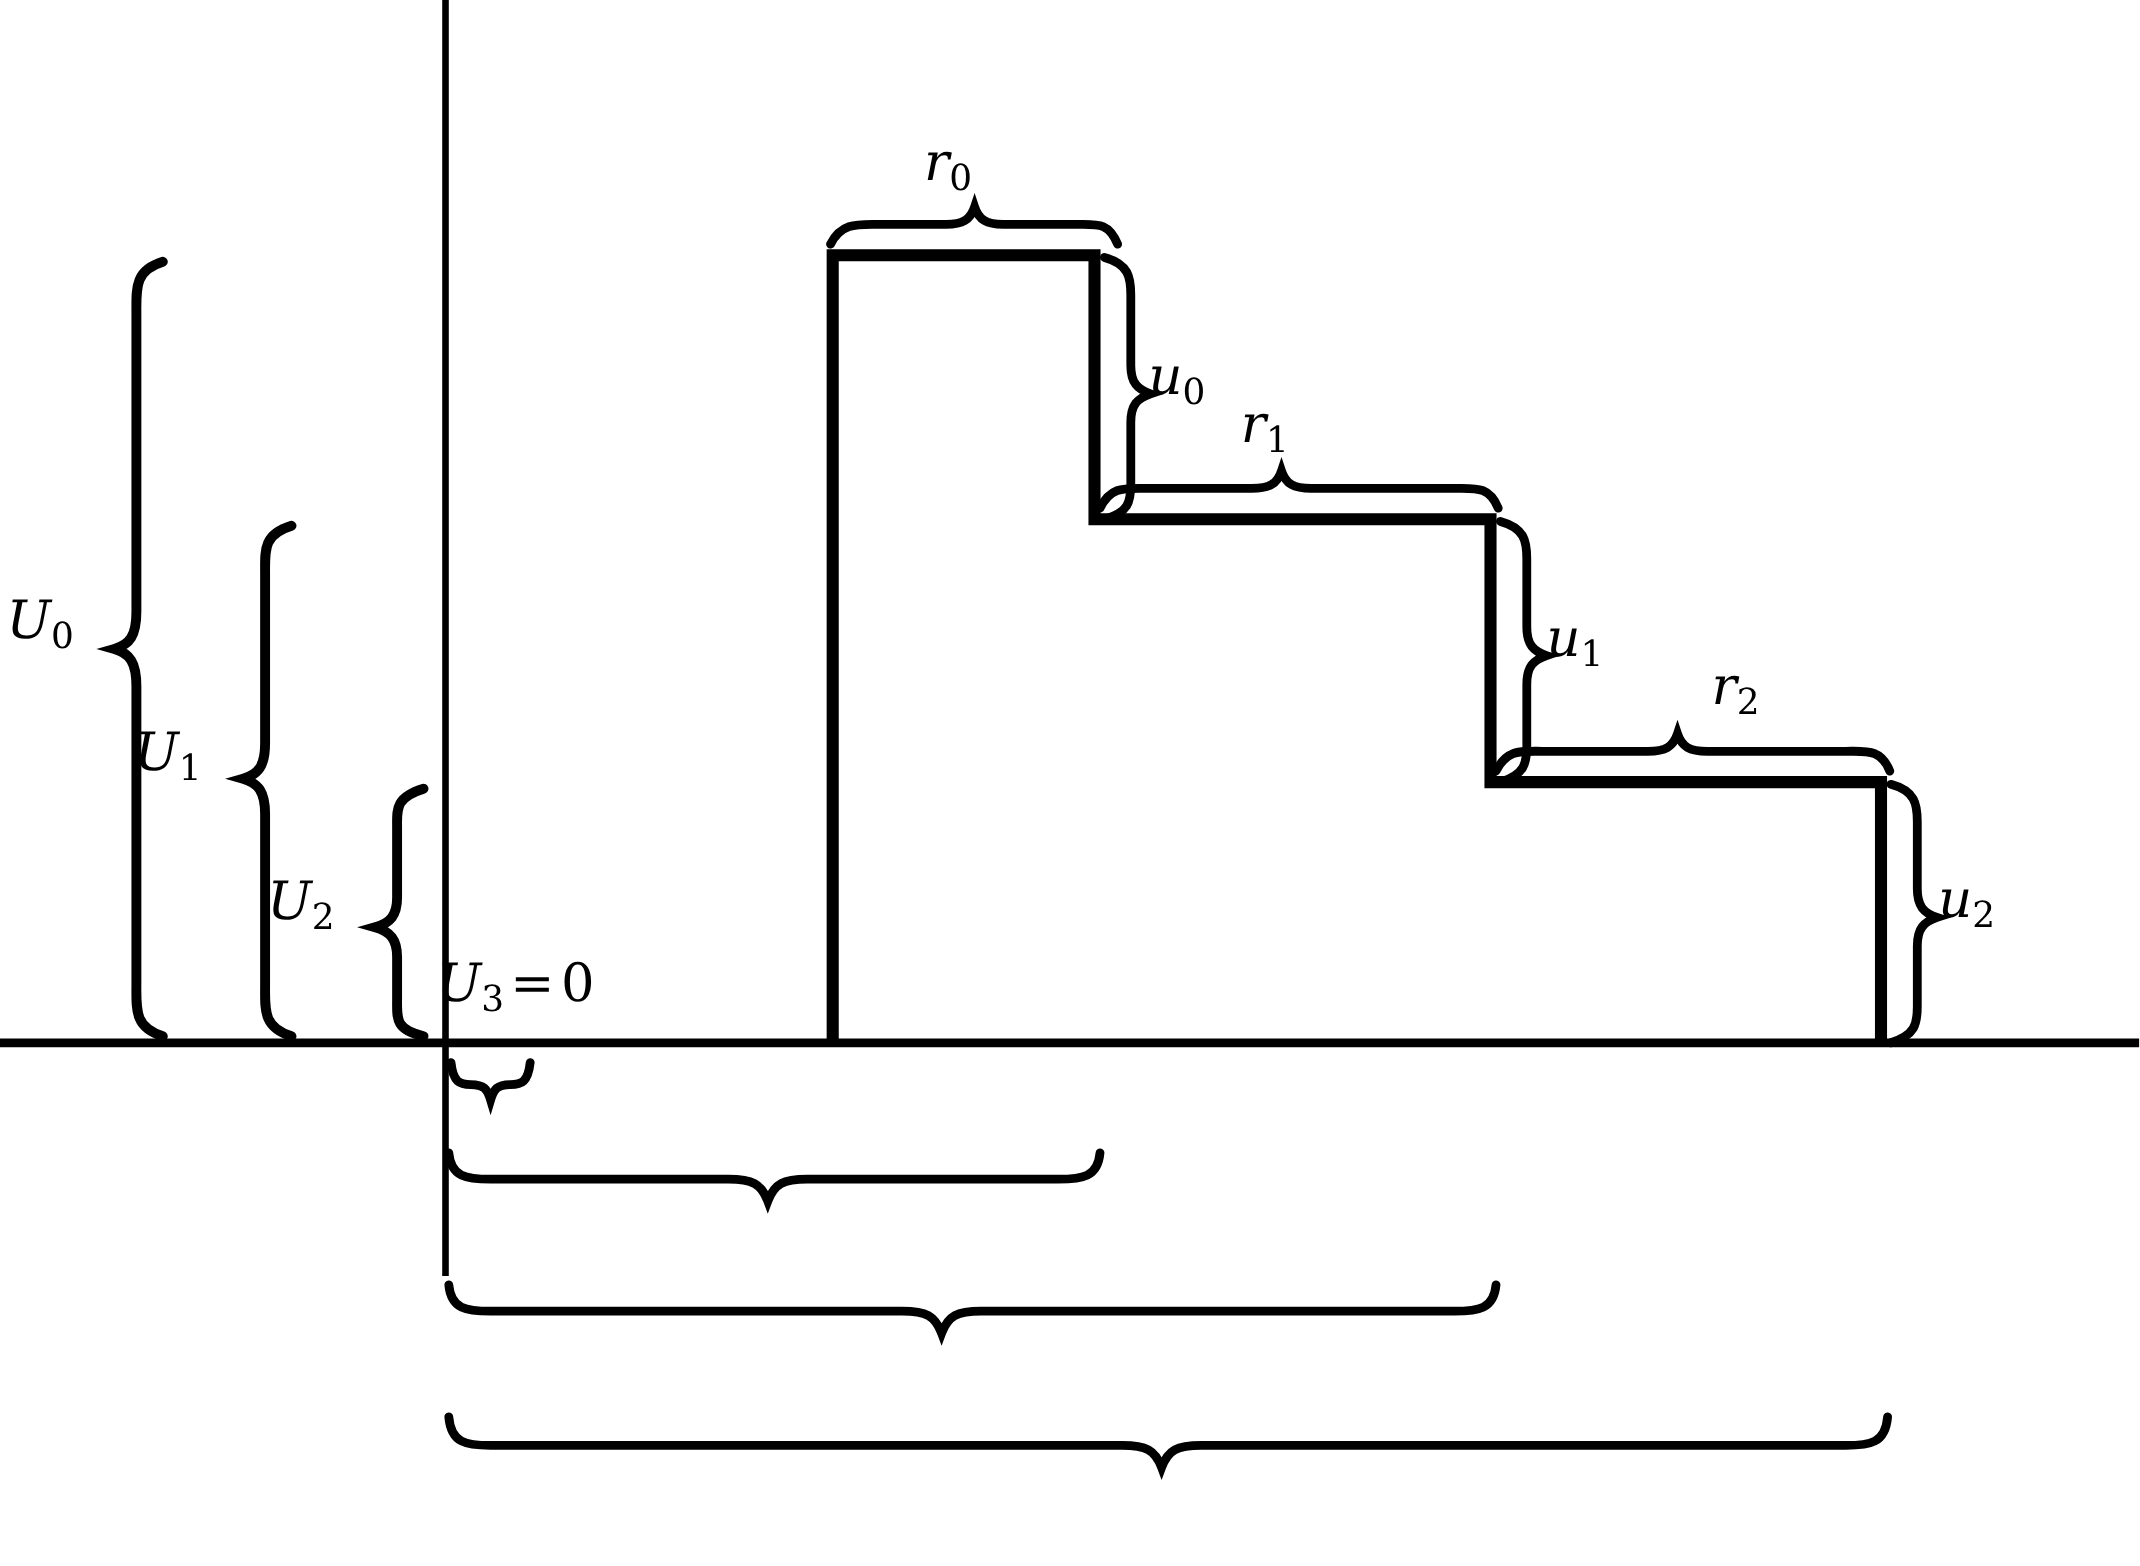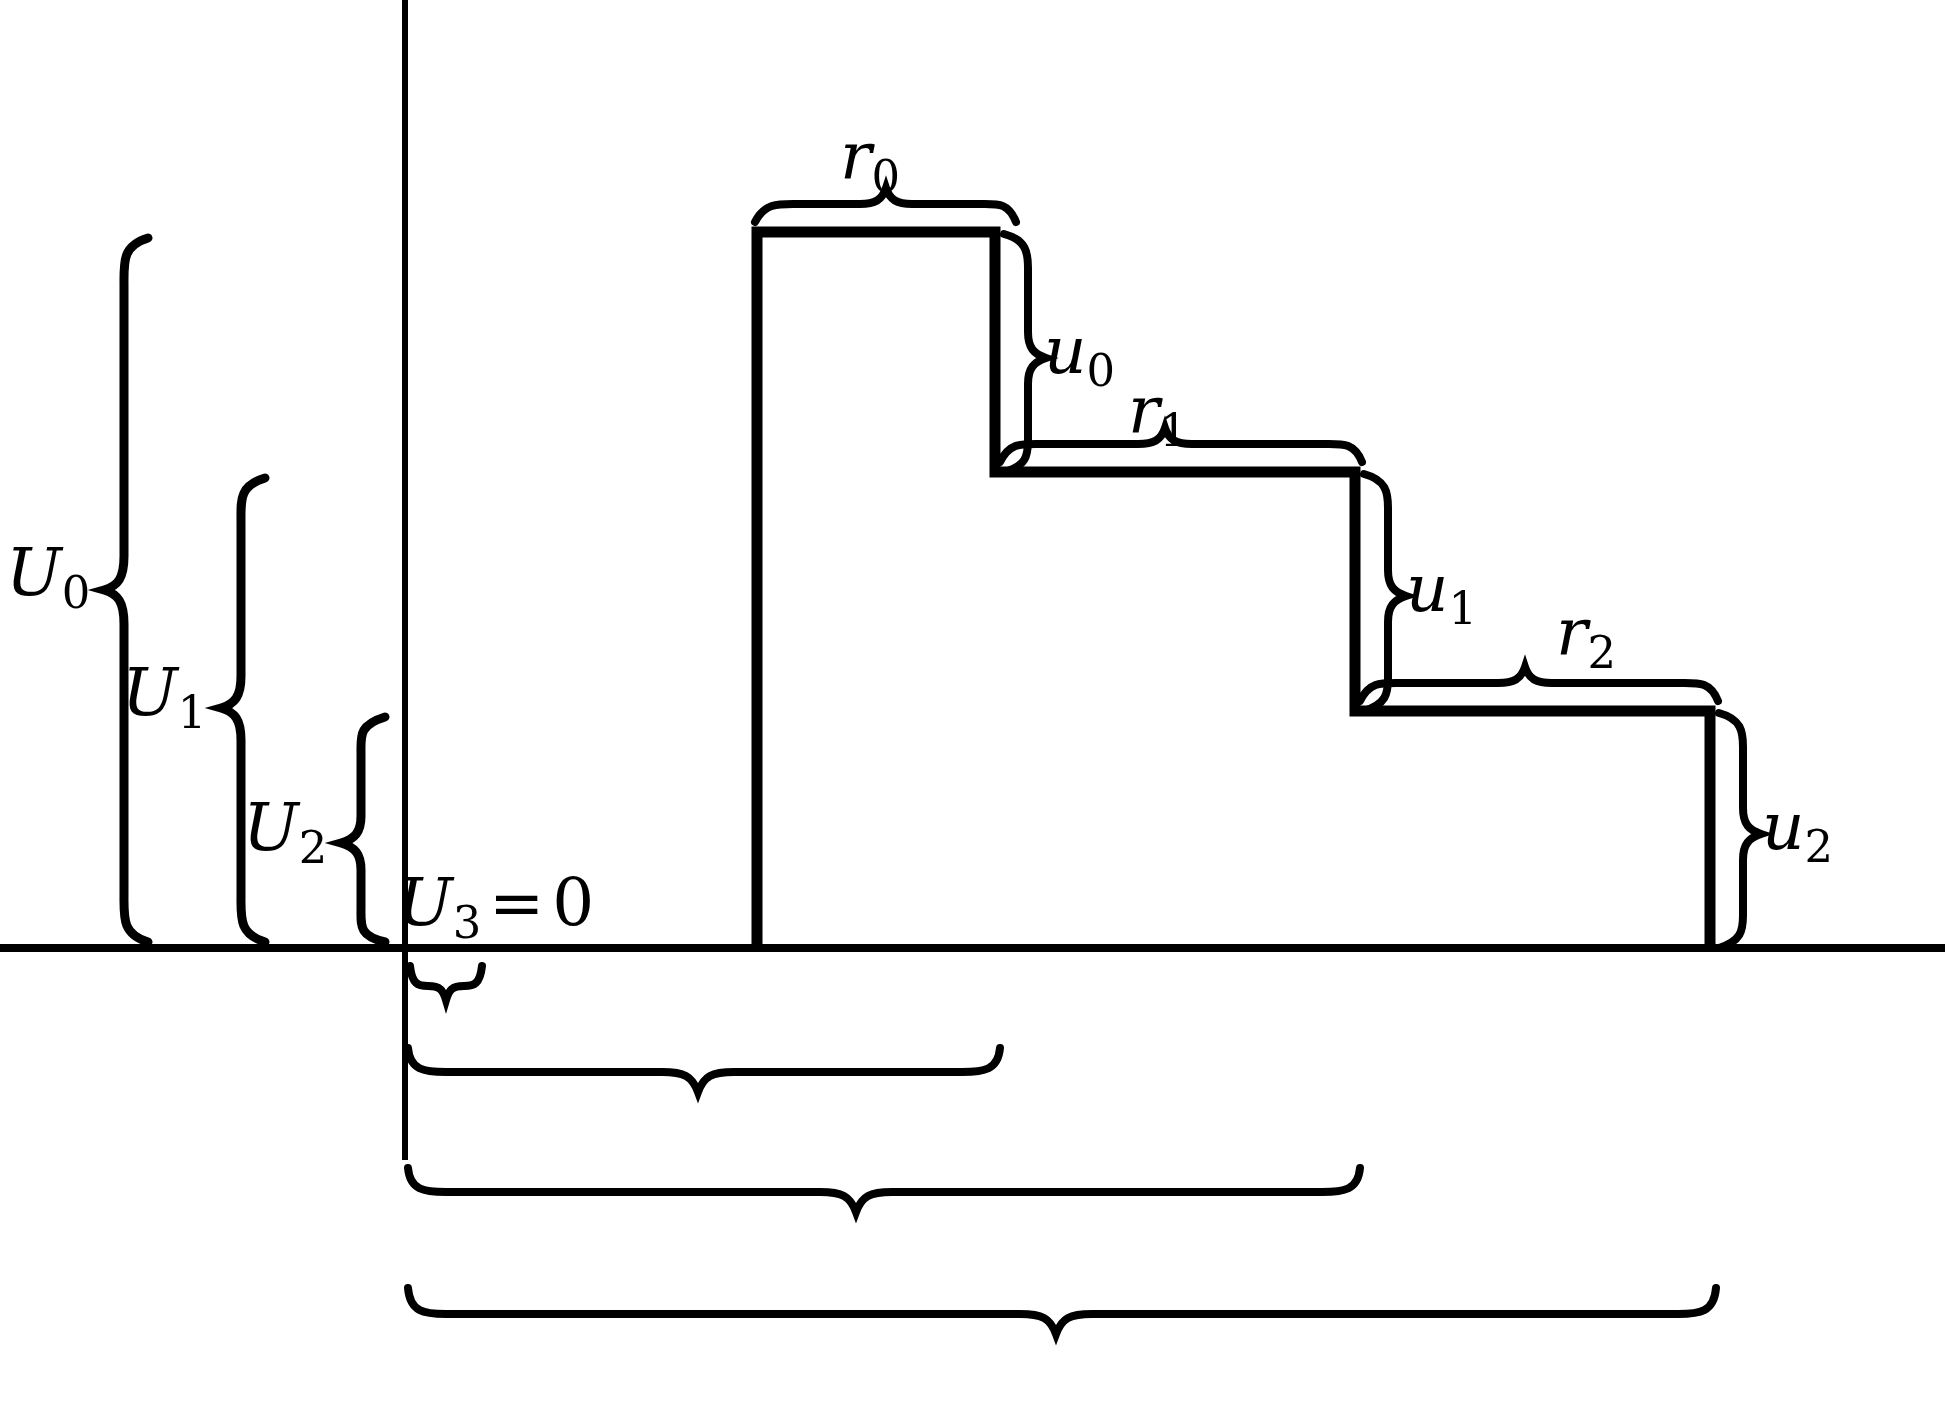--- a/index.html
+++ b/index.html
@@ -40,21 +40,21 @@
   .mathlabel .up {
     font-style: normal;
   }
   .mathlabel .paren {
     font-style: normal;
   }
   .mathlabel .eq {
     font-style: normal;
     padding: 0 0.12em;
   }
-  .sz-big   { font-size: 66px; }
+  .sz-big   { font-size: 48px; }
 </style>
 </head>
 <body>
 
 <div id="stage">
 
   <svg id="fig" viewBox="0 0 1945 1424" xmlns="http://www.w3.org/2000/svg">
 
     <line x1="405" y1="0" x2="405" y2="1160" stroke="#000" stroke-width="6"></line>
     <line x1="0" y1="948" x2="1945" y2="948" stroke="#000" stroke-width="8"></line>
@@ -206,21 +206,21 @@
   </div>
 
   <div class="mathlabel sz-big" style="left:397px; top:870px;">
     <span>U</span><sub>3</sub><span class="eq">=</span><span class="up">0</span>
   </div>
 
   <div class="mathlabel sz-big" style="left:840px; top:124px;">
     <span>r</span><sub>0</sub>
   </div>
 
-  <div class="mathlabel sz-big" style="left:1128px; top:378px;">
+  <div class="mathlabel sz-big" style="left:1128px; top:362px;">
     <span>r</span><sub>1</sub>
   </div>
 
   <div class="mathlabel sz-big" style="left:1556px; top:600px;">
     <span>r</span><sub>2</sub>
   </div>
 
   <div class="mathlabel sz-big" style="left:1044px; top:318px;">
     <span>u</span><sub>0</sub>
   </div>

